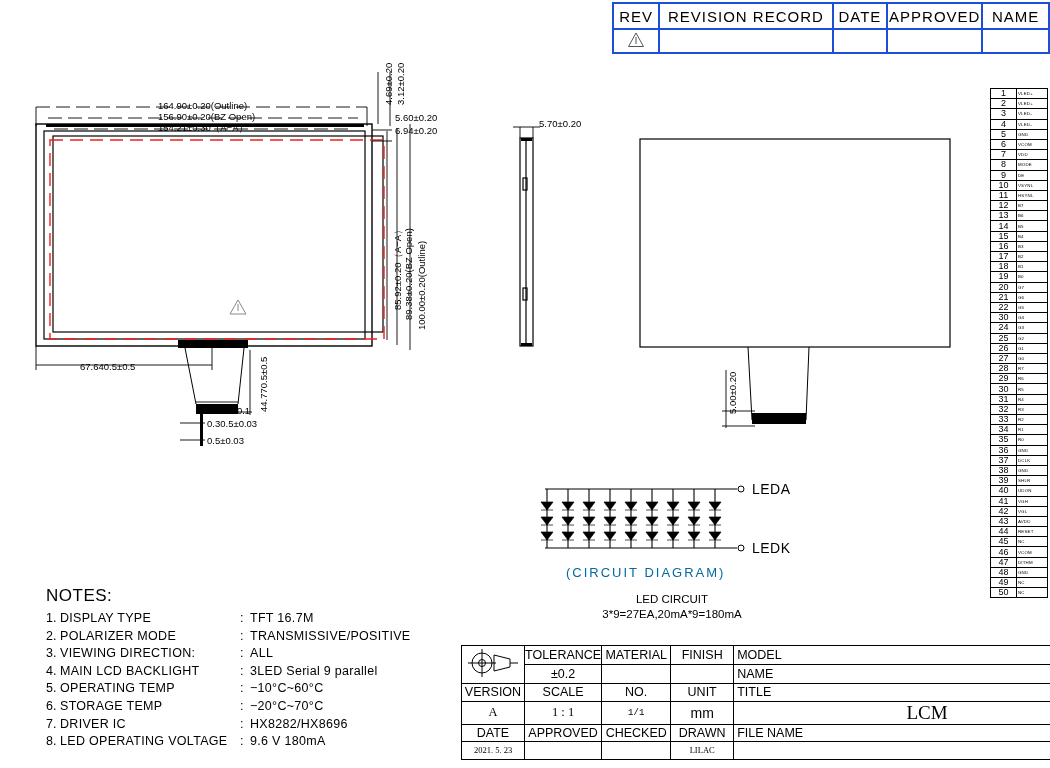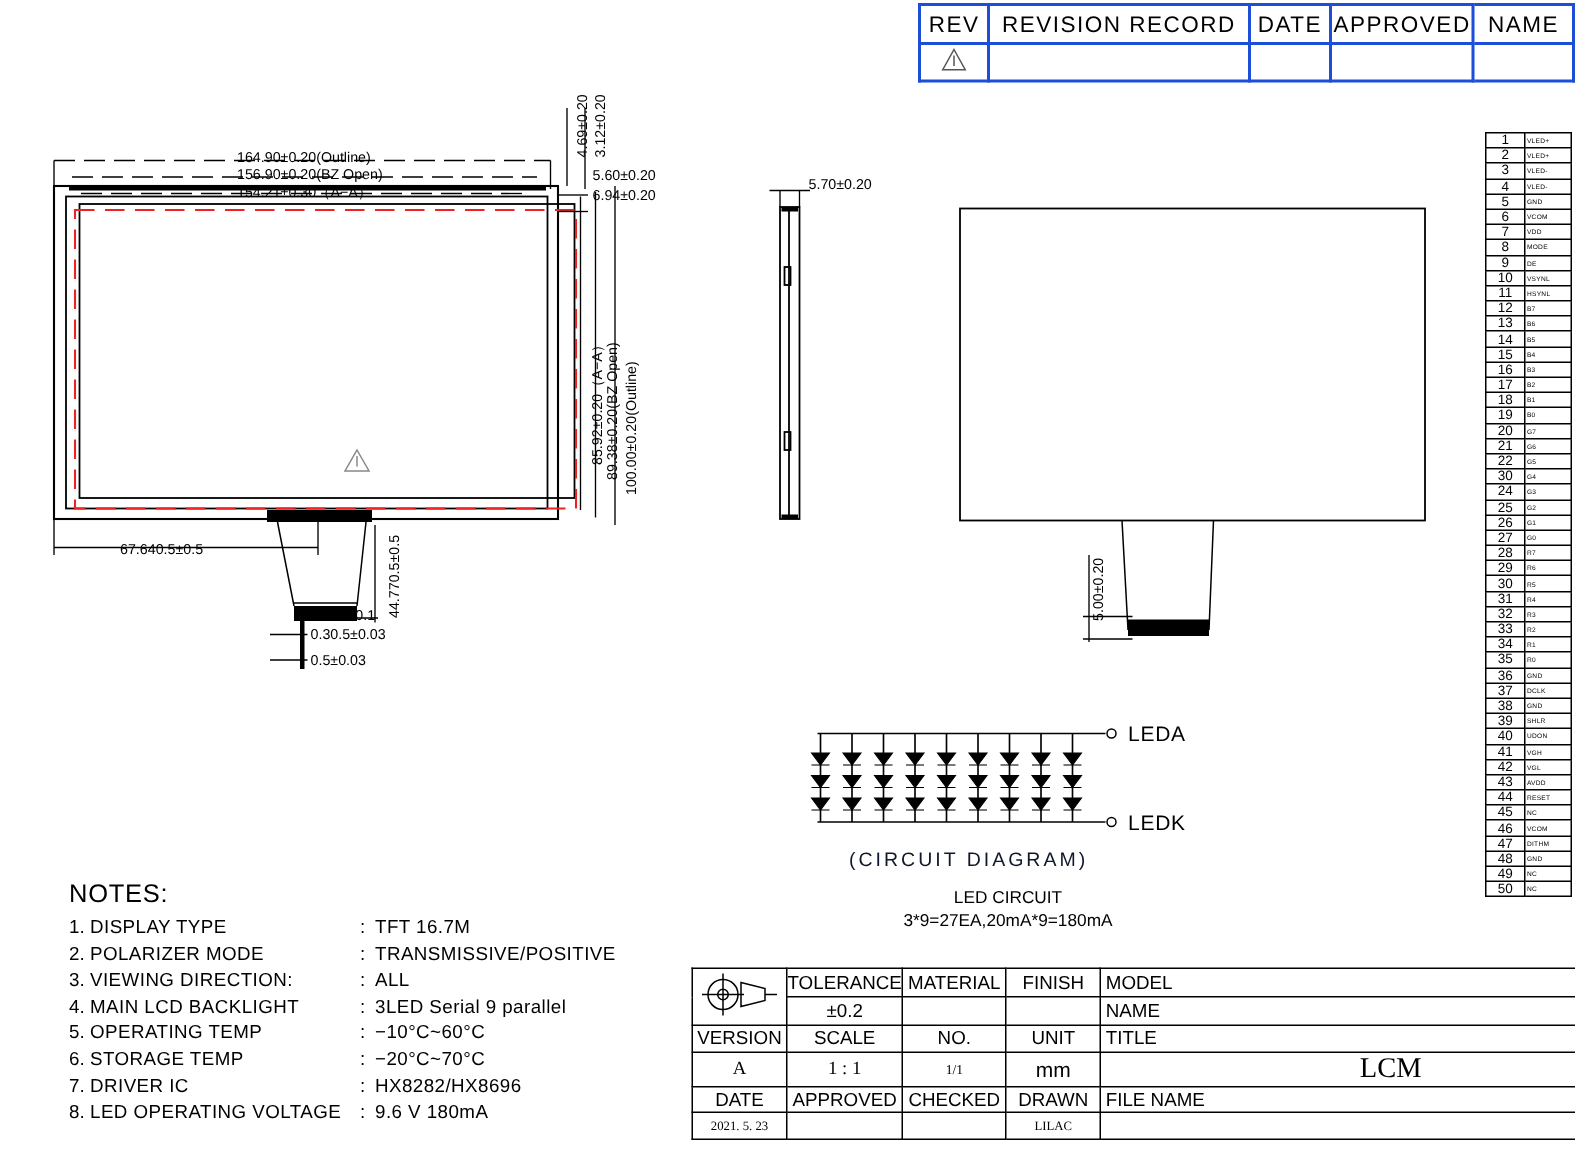--- a/index.html
+++ b/index.html
@@ -36,21 +36,21 @@
   #title-block{position:absolute;left:461px;top:645px;width:660px;height:106px;}
   #title-block table{border-collapse:collapse;width:100%;height:100%;font-size:12.5px;}
   #title-block td{border:1px solid #000;text-align:center;font-weight:normal;padding:0;}
   #title-block td.left{text-align:left;padding-left:3px;}
   .tb-r{height:17.6px;}
   
   .dim{position:absolute;font-size:9.5px;white-space:nowrap;letter-spacing:0px;}
   .dimv{position:absolute;font-size:9.5px;white-space:nowrap;
         transform-origin:0 0;transform:rotate(-90deg);}
   .lbl-big{position:absolute;font-size:14px;letter-spacing:.5px;}
-  .cap{position:absolute;font-size:13px;color:#0f172a;letter-spacing:2px;}
+  .cap{position:absolute;font-size:13px;color:#0369a1;letter-spacing:2px;}
   .cc{position:absolute;font-size:11.5px;text-align:center;}
   svg{overflow:visible;}
 </style>
 </head>
 <body>
 
 <div id="rev-table">
   <table>
     <tbody>
         <tr class="r1">
@@ -366,21 +366,21 @@
     <tr class="tb-r">
       <td>VERSION</td>
       <td>SCALE</td>
       <td>NO.</td>
       <td>UNIT</td>
       <td class="left">TITLE</td>
     </tr>
     <tr class="tb-r">
       <td style="font-family:'Liberation Serif',serif;">A</td>
       <td style="font-family:'Liberation Serif',serif;">1 : 1</td>
-      <td style="font-size:9px;font-family:Liberation Serif, serif;">1/1</td>
+      <td style="font-size:9px;font-family:Liberation Mono, monospace;">1/1</td>
       <td style="font-size:14px;">mm</td>
       <td style="border-top:0;font-size:19px;font-family:'Liberation Serif',serif;">LCM</td>
     </tr>
     <tr class="tb-r">
       <td>DATE</td>
       <td>APPROVED</td>
       <td>CHECKED</td>
       <td>DRAWN</td>
       <td class="left">FILE  NAME</td>
     </tr>

